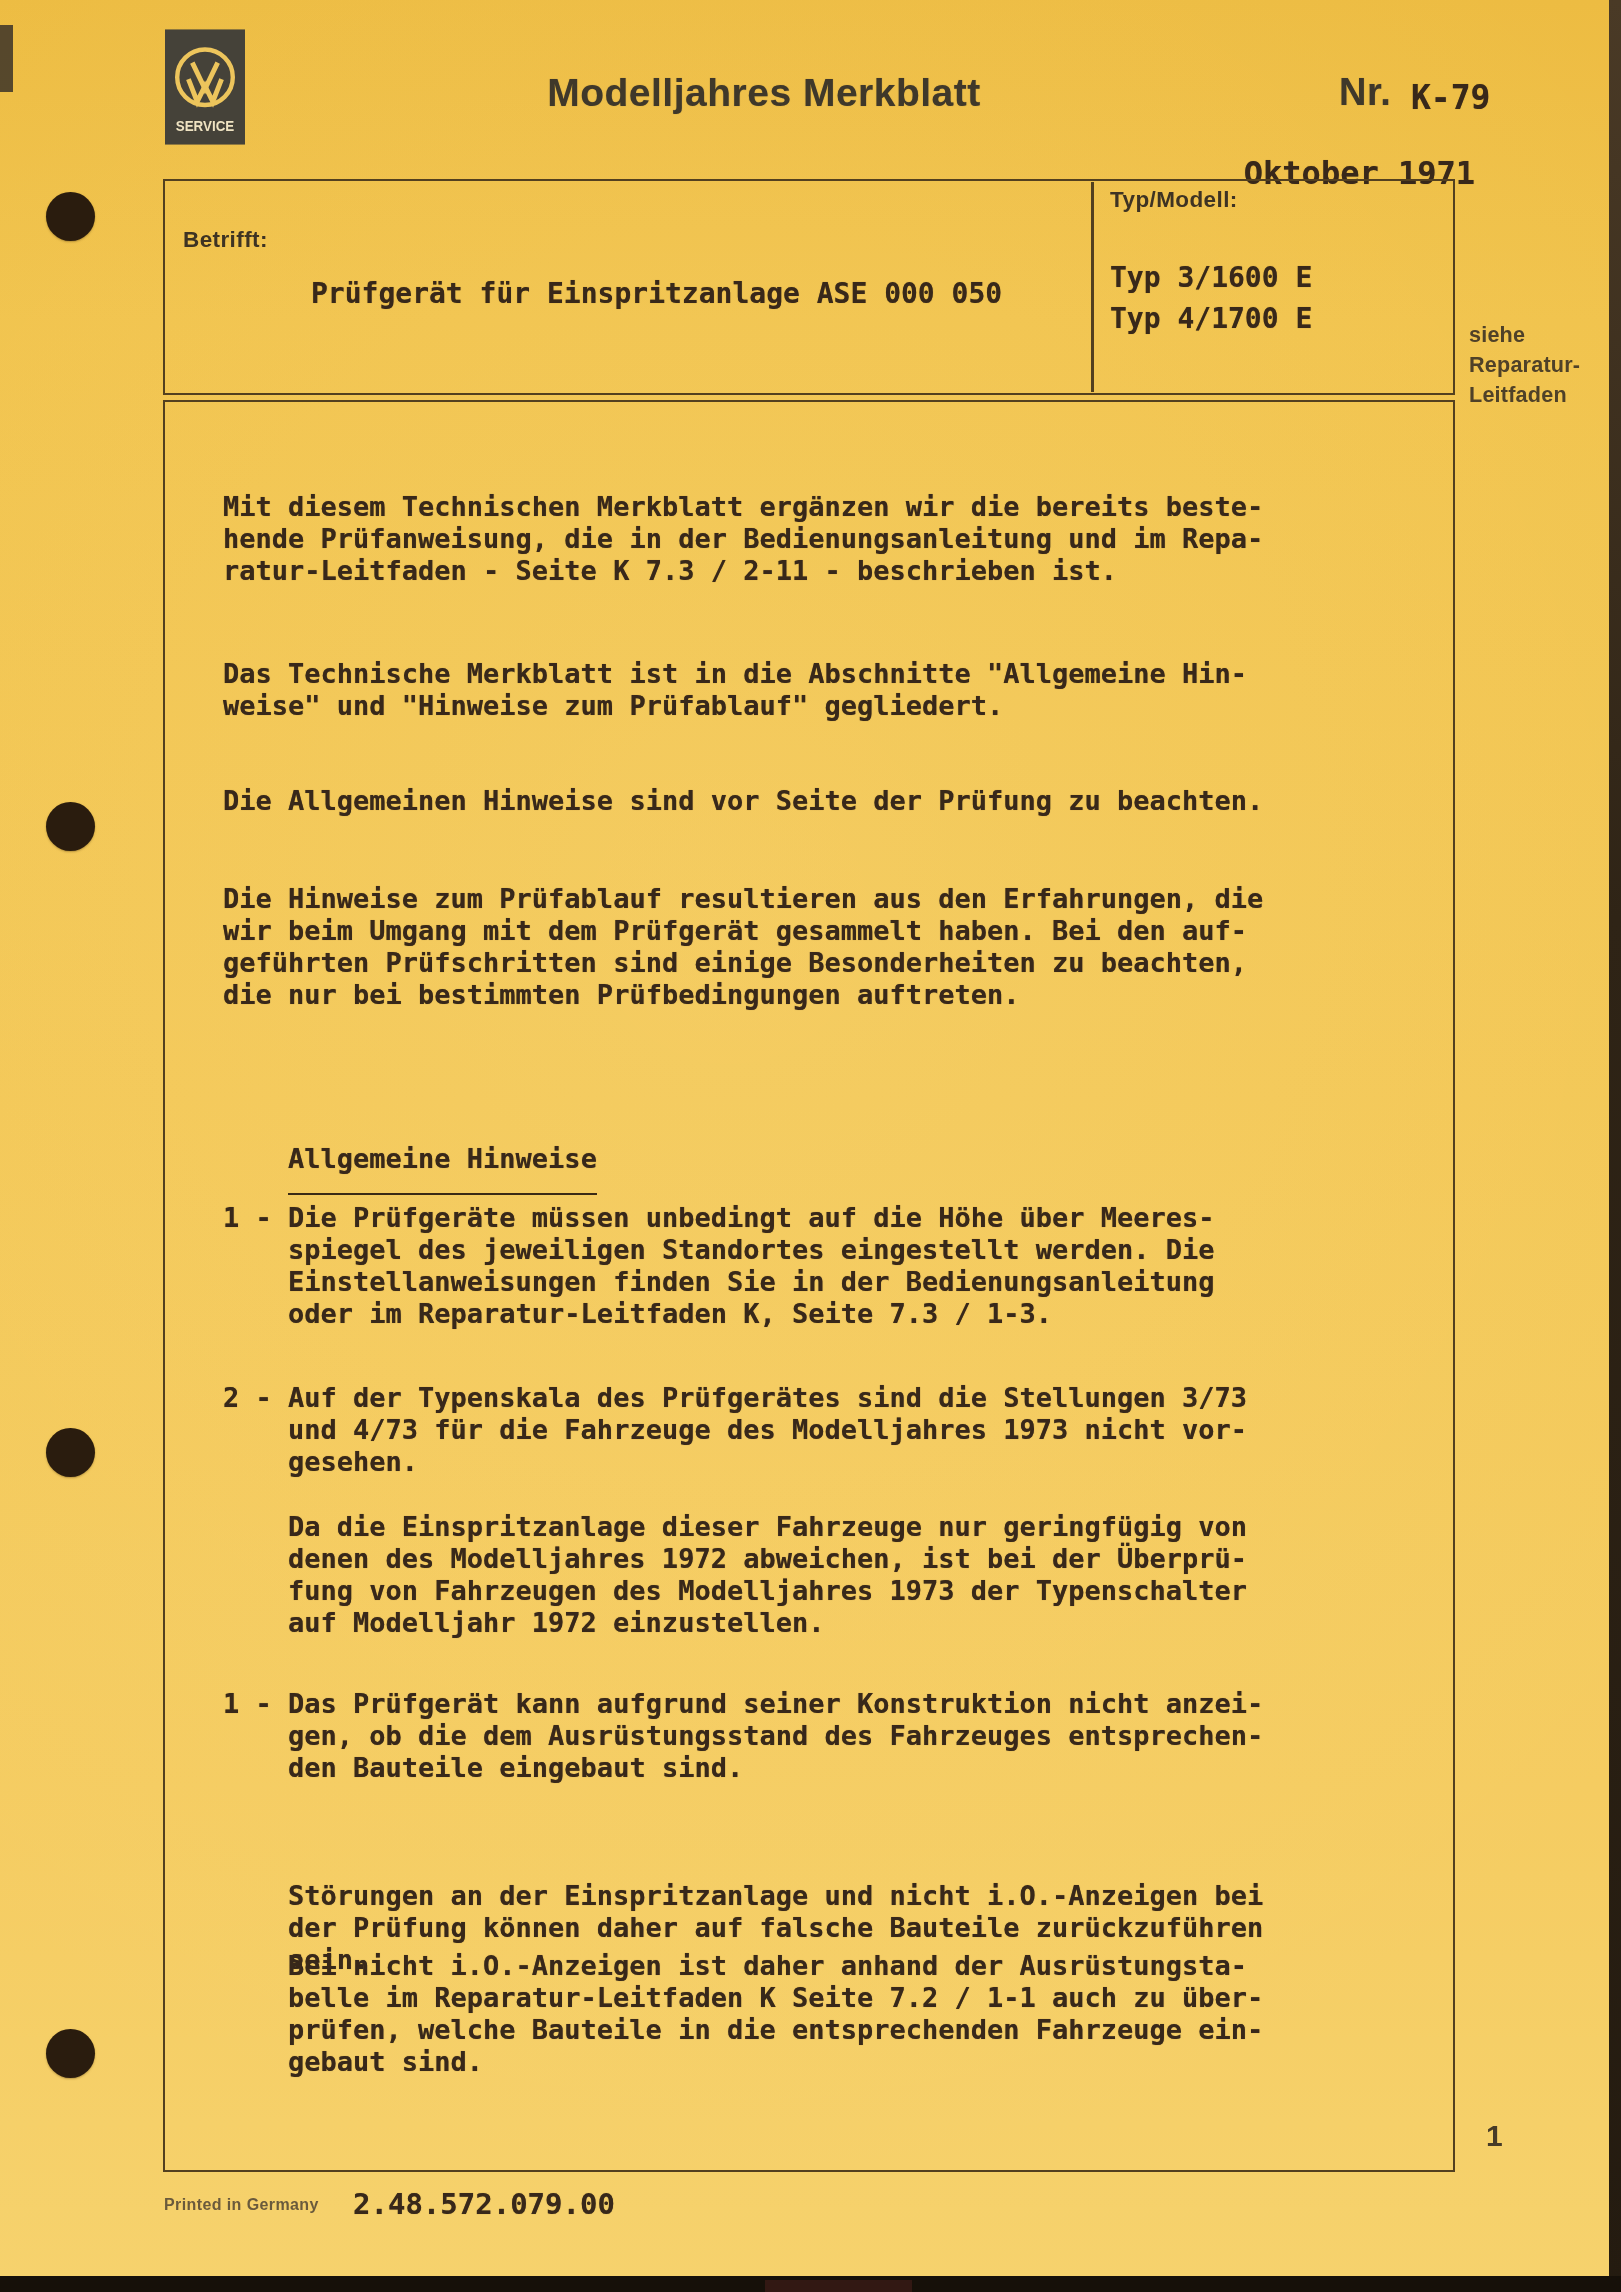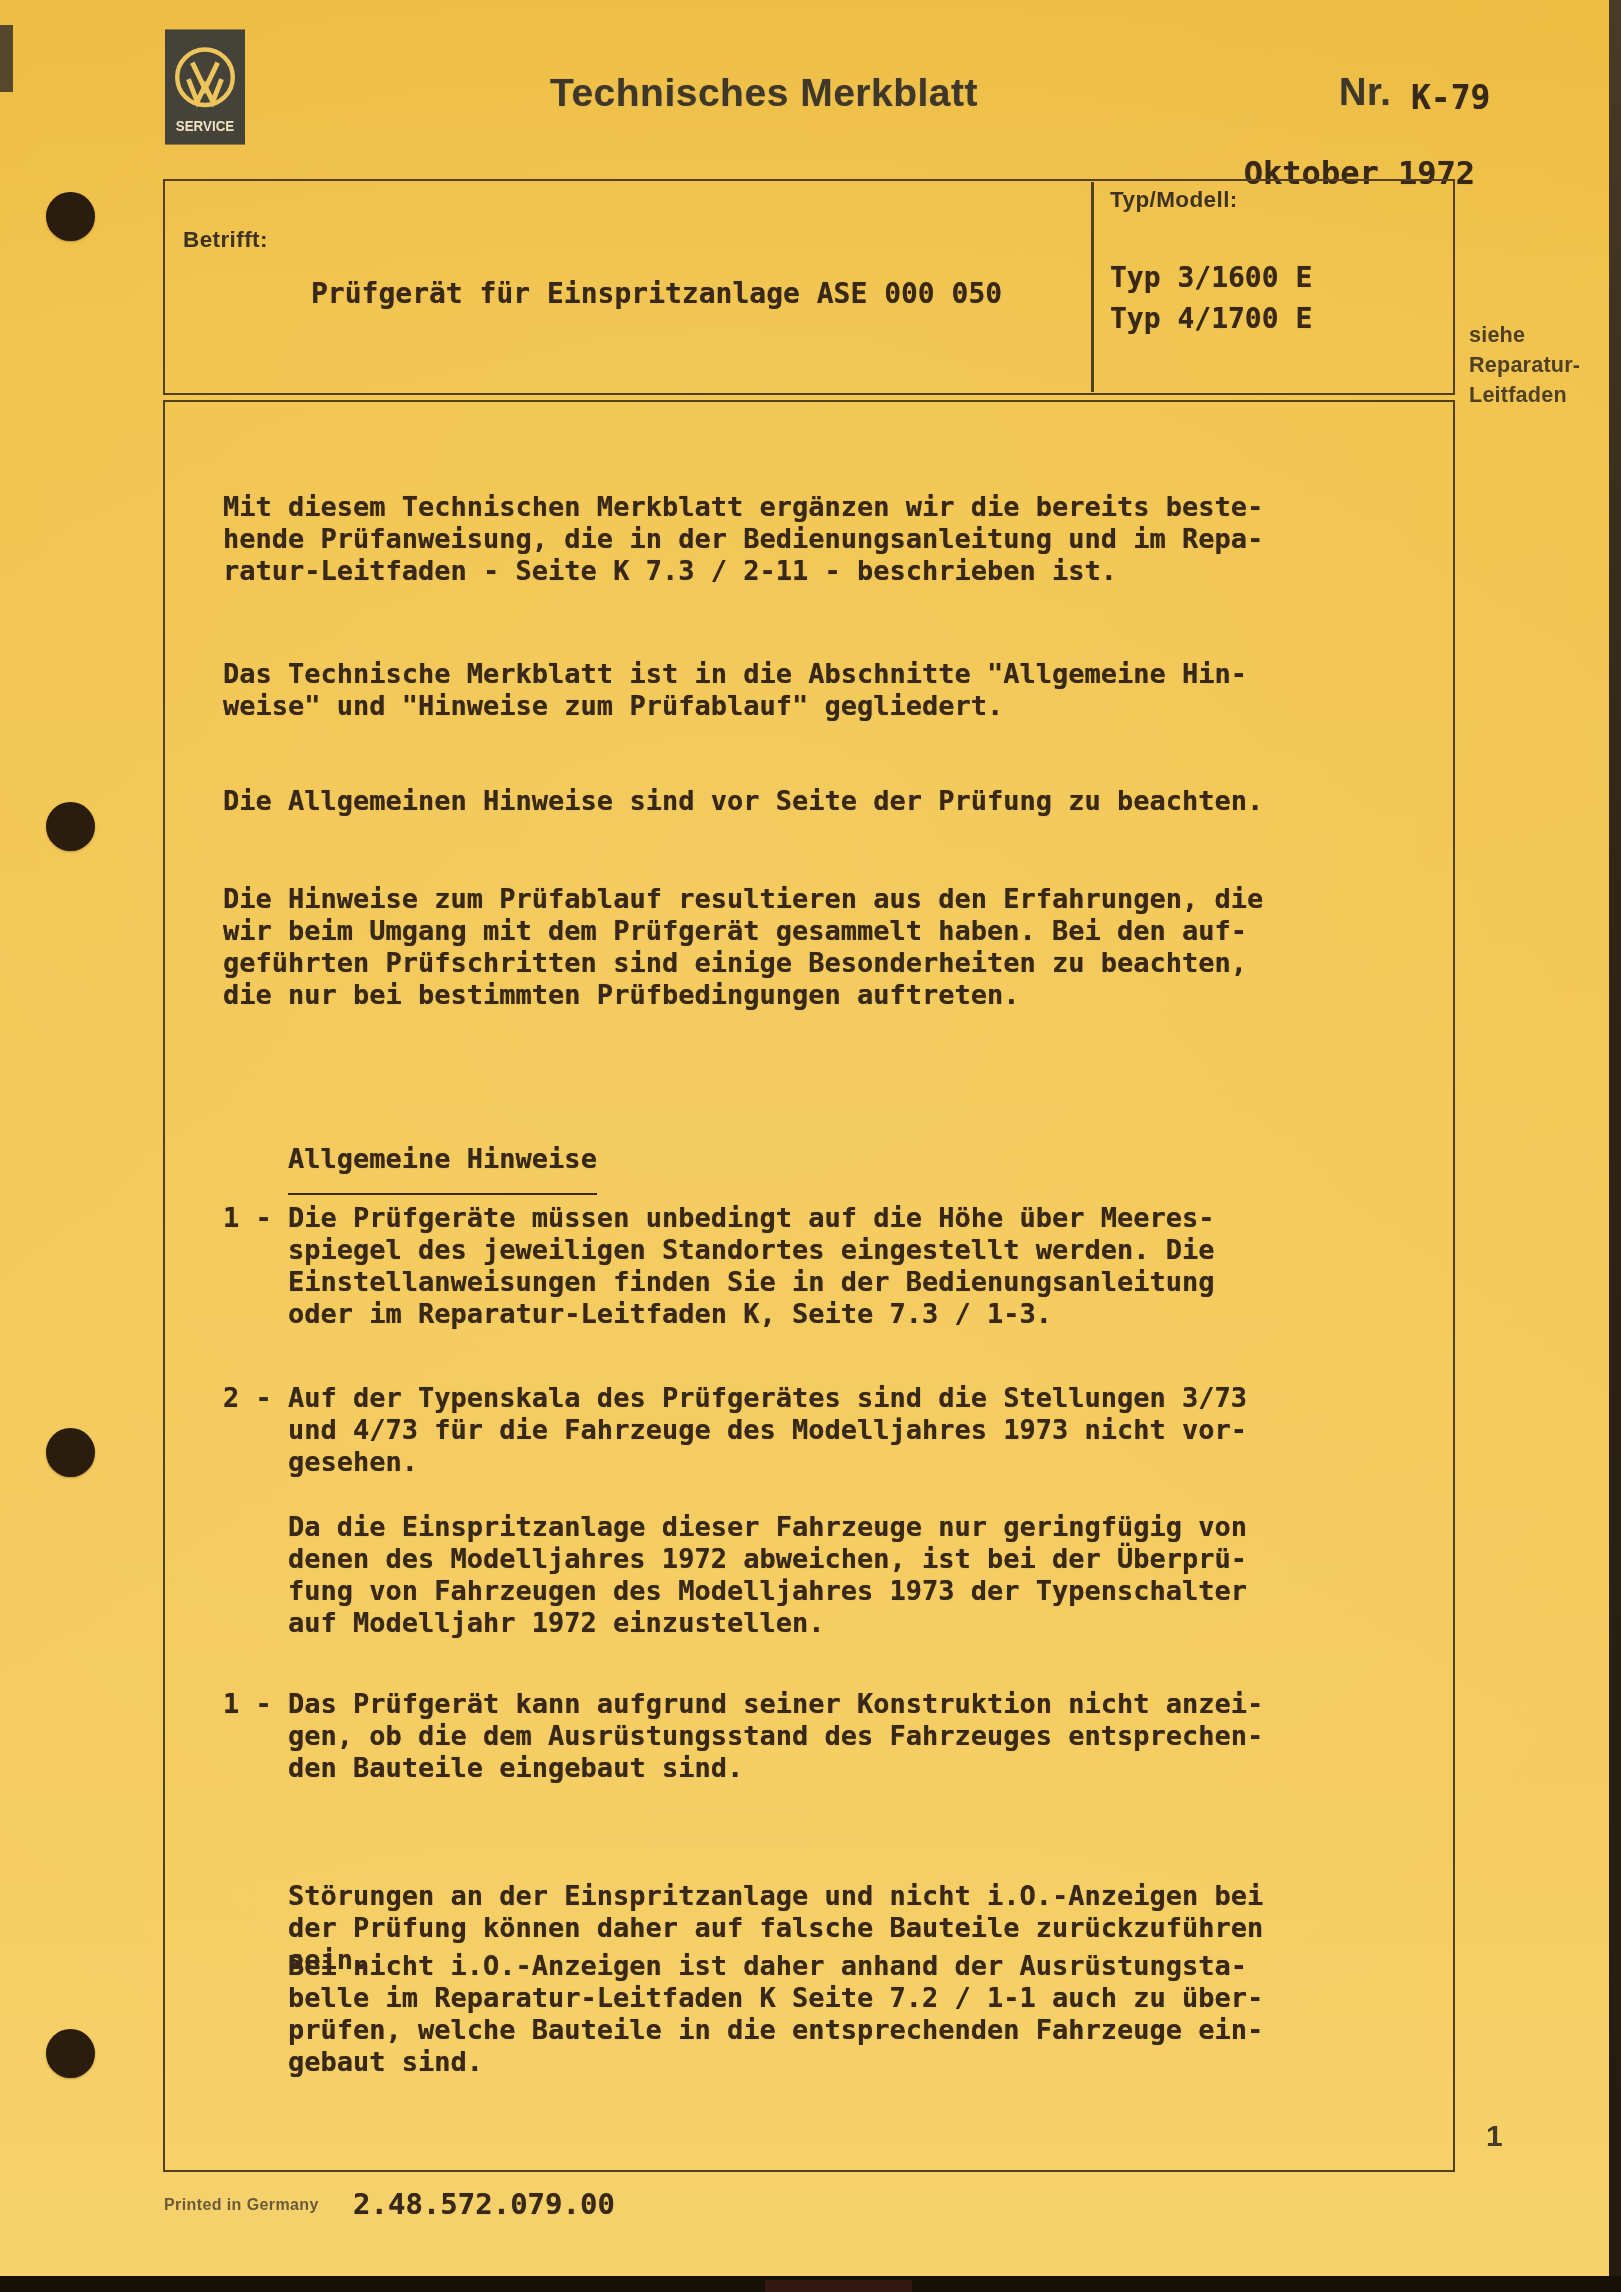--- a/index.html
+++ b/index.html
@@ -49,24 +49,24 @@
   <div class="abs" style="left:165px;top:29px;width:80px;height:104px;">
     <svg width="80" height="116" viewBox="0 0 82 118" xmlns="http://www.w3.org/2000/svg">
       <rect x="0" y="0" width="82" height="118" fill="#454239"></rect>
       <circle cx="41" cy="49" r="28.5" fill="none" stroke="#edc55c" stroke-width="4.5"></circle>
       <path d="M28 34 L41 61 L54 34" fill="none" stroke="#edc55c" stroke-width="5"></path>
       <path d="M24 51 L33 74 L41 58 L49 74 L58 51" fill="none" stroke="#edc55c" stroke-width="5"></path>
       <text x="41" y="104" text-anchor="middle" font-family="Liberation Sans, sans-serif" font-weight="bold" font-size="15" fill="#efe3c2" textLength="60" lengthAdjust="spacingAndGlyphs">SERVICE</text>
     </svg>
   </div>
 
-  <div class="abs title" style="left:470px;top:71px;width:588px;text-align:center;font-size:39px;">Technisches Merkblatt</div>
+  <div class="abs title" style="left:470px;top:71px;width:588px;text-align:center;font-size:39px;">Modelljahres Merkblatt</div>
   <div class="abs title" style="left:1339px;top:71px;font-size:38px;">Nr.</div>
   <div class="abs mono-sm" style="left:1411px;top:78px;font-size:33px;">K-79</div>
-  <div class="abs mono-sm" style="left:1161px;top:154px;width:314px;text-align:right;font-size:32px;">Oktober 1972</div>
+  <div class="abs mono-sm" style="left:1161px;top:154px;width:314px;text-align:right;font-size:32px;">Oktober 1971</div>
 
   <div class="abs box" style="left:163px;top:179px;width:1292px;height:216px;"></div>
   <div class="abs" style="left:1091px;top:182px;width:2.9px;height:210px;background:#53401f;"></div>
   <div class="abs sans-label" style="left:183px;top:187px;font-size:22.5px;margin-top:40px;">Betrifft:</div>
   <div class="abs sans-label" style="left:1110px;top:187px;font-size:22.5px;">Typ/Modell:</div>
   <div class="abs mono-sm" style="left:311px;top:277px;font-size:28px;">Prüfgerät für Einspritzanlage ASE 000 050</div>
   <div class="abs mono-sm" style="left:1110px;top:257px;font-size:28px;line-height:41px;">Typ 3/1600 E
 Typ 4/1700 E</div>
   <div class="abs note" style="left:1469px;top:320px;">siehe
 Reparatur-

